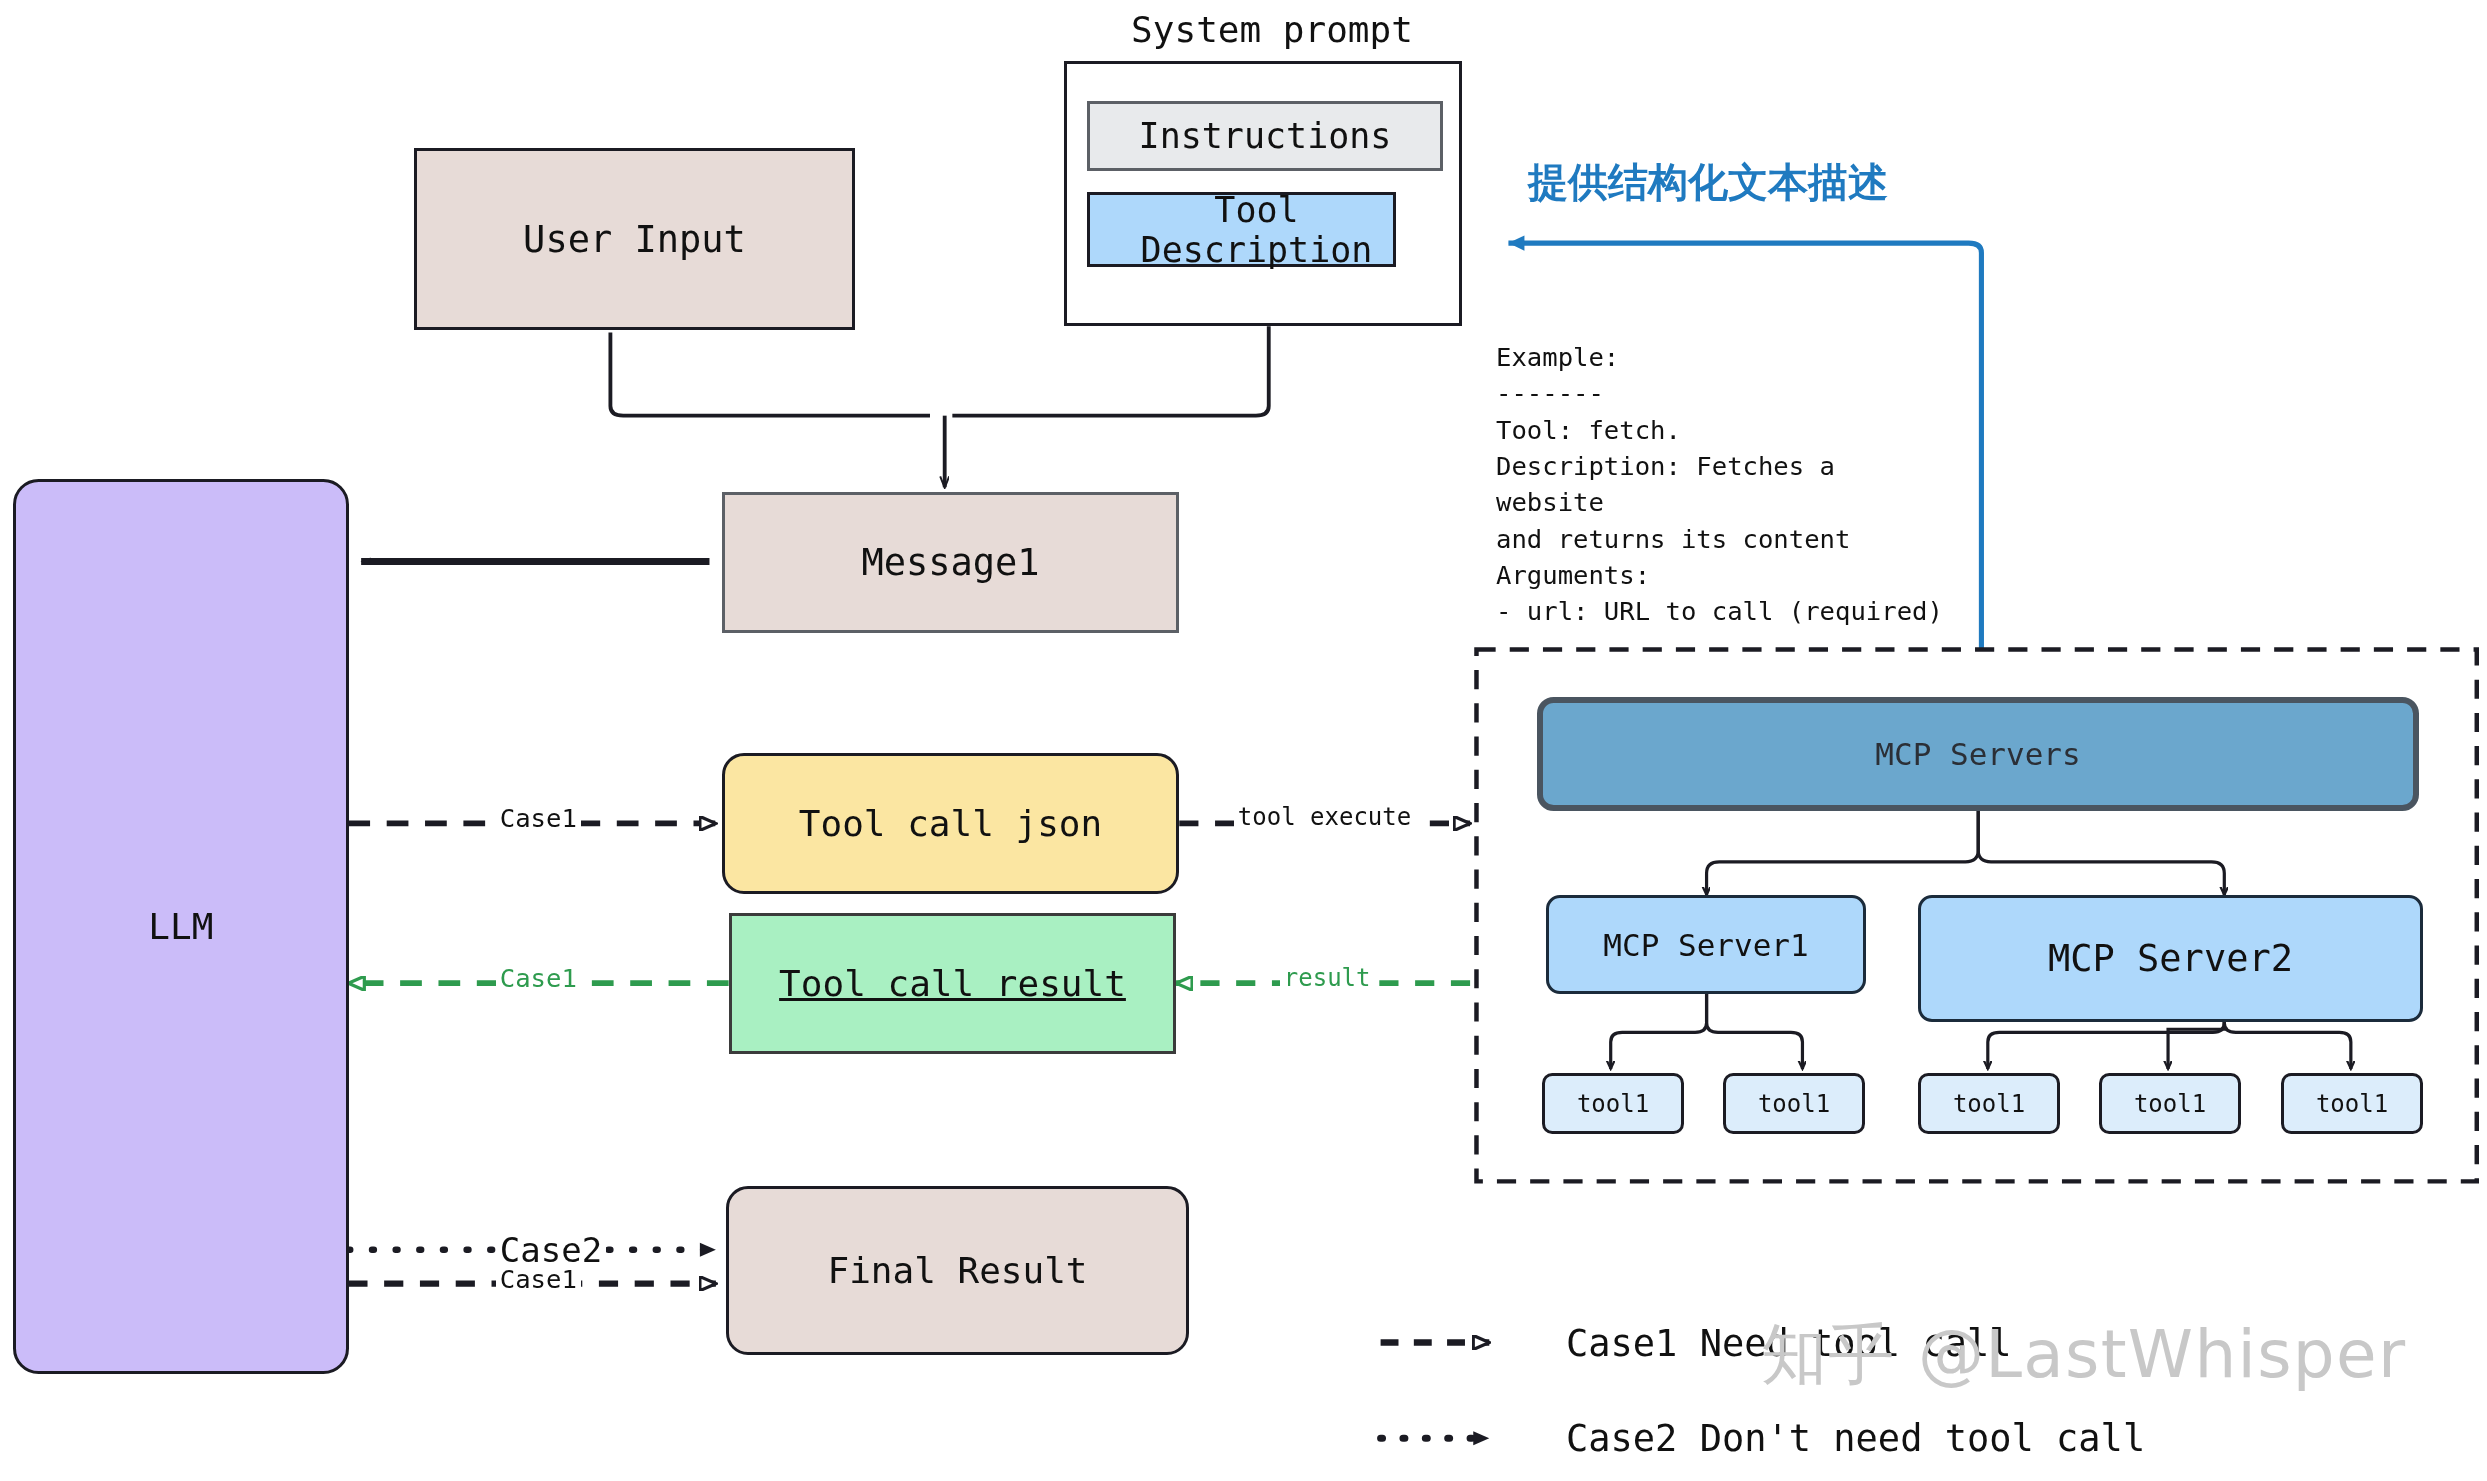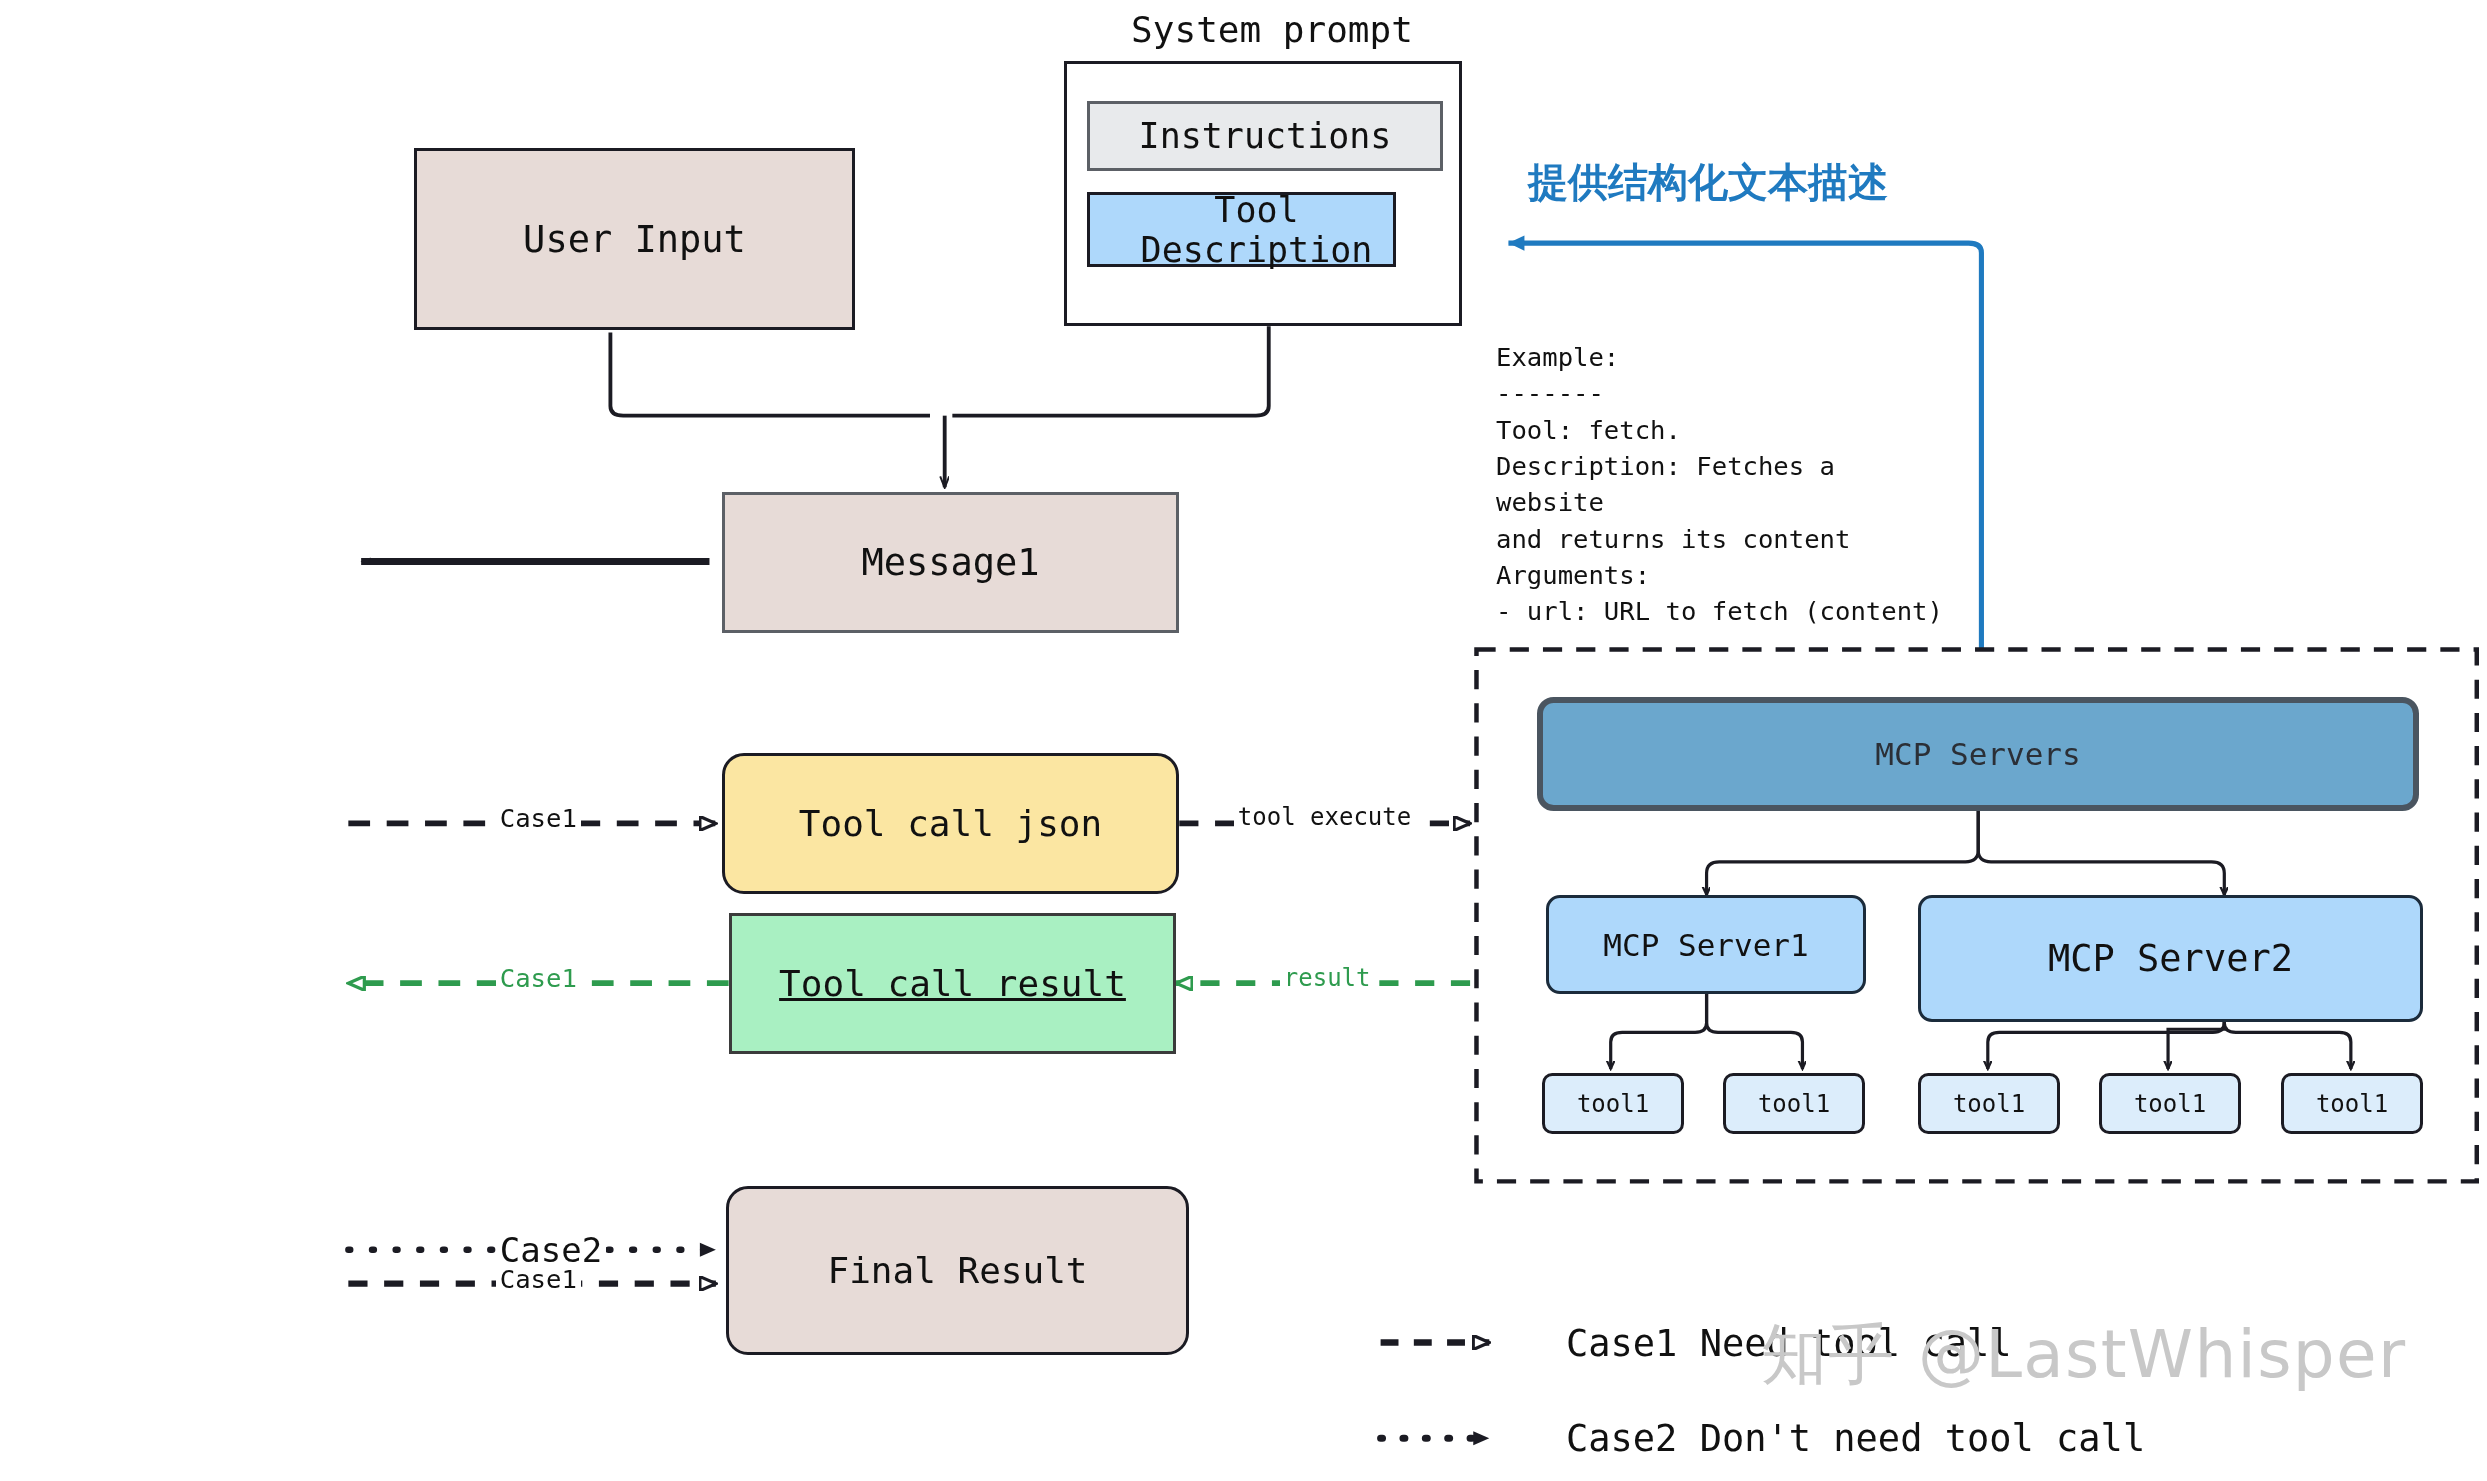--- a/index.html
+++ b/index.html
@@ -99,29 +99,31 @@
 
   <div style="position:absolute;left:1496px;top:339px;width:460px;
               font-family:'DejaVu Sans Mono',monospace;font-size:25.6px;line-height:1.42;
               color:#111;">
     <div>Example:</div>
     <div>-------</div>
     <div>Tool: fetch.</div>
     <div>Description: Fetches a website</div>
     <div>and returns its content</div>
     <div>Arguments:</div>
-    <div>- url: URL to fetch (content)</div>
+    <div>- url: URL to call (required)</div>
   </div>
 
   <div class="node mono" style="left:414px;top:148px;width:441px;height:182px;background:#e7dbd7;
               border:3.2px solid #1b1b23;font-size:37px;">User Input</div>
 
   <div class="node mono" style="left:722px;top:492px;width:457px;height:141px;background:#e7dbd7;
               border:3.2px solid #5c6066;font-size:37px;">Message1</div>
 
+  <div class="node mono" style="left:12.8px;top:479px;width:336px;height:895px;background:#cbbcf9;
+              border:3.2px solid #1b1b23;border-radius:25.6px;font-size:36px;">LLM</div>
 
   <div class="node mono" style="left:722px;top:753px;width:457px;height:141px;background:#fbe6a2;
               border:3.8px solid #1b1b23;border-radius:22px;font-size:36px;">Tool call json</div>
 
   <div class="node mono" style="left:729px;top:913px;width:447px;height:141px;background:#a9f0c2;
               border:3.2px solid #3b3b3b;font-size:36px;text-decoration:underline;">Tool call result</div>
 
   <div class="node mono" style="left:726px;top:1186px;width:463px;height:169px;background:#e7dbd7;
               border:3.2px solid #1b1b23;border-radius:22px;font-size:36px;text-align:right;">Final Result</div>
 

